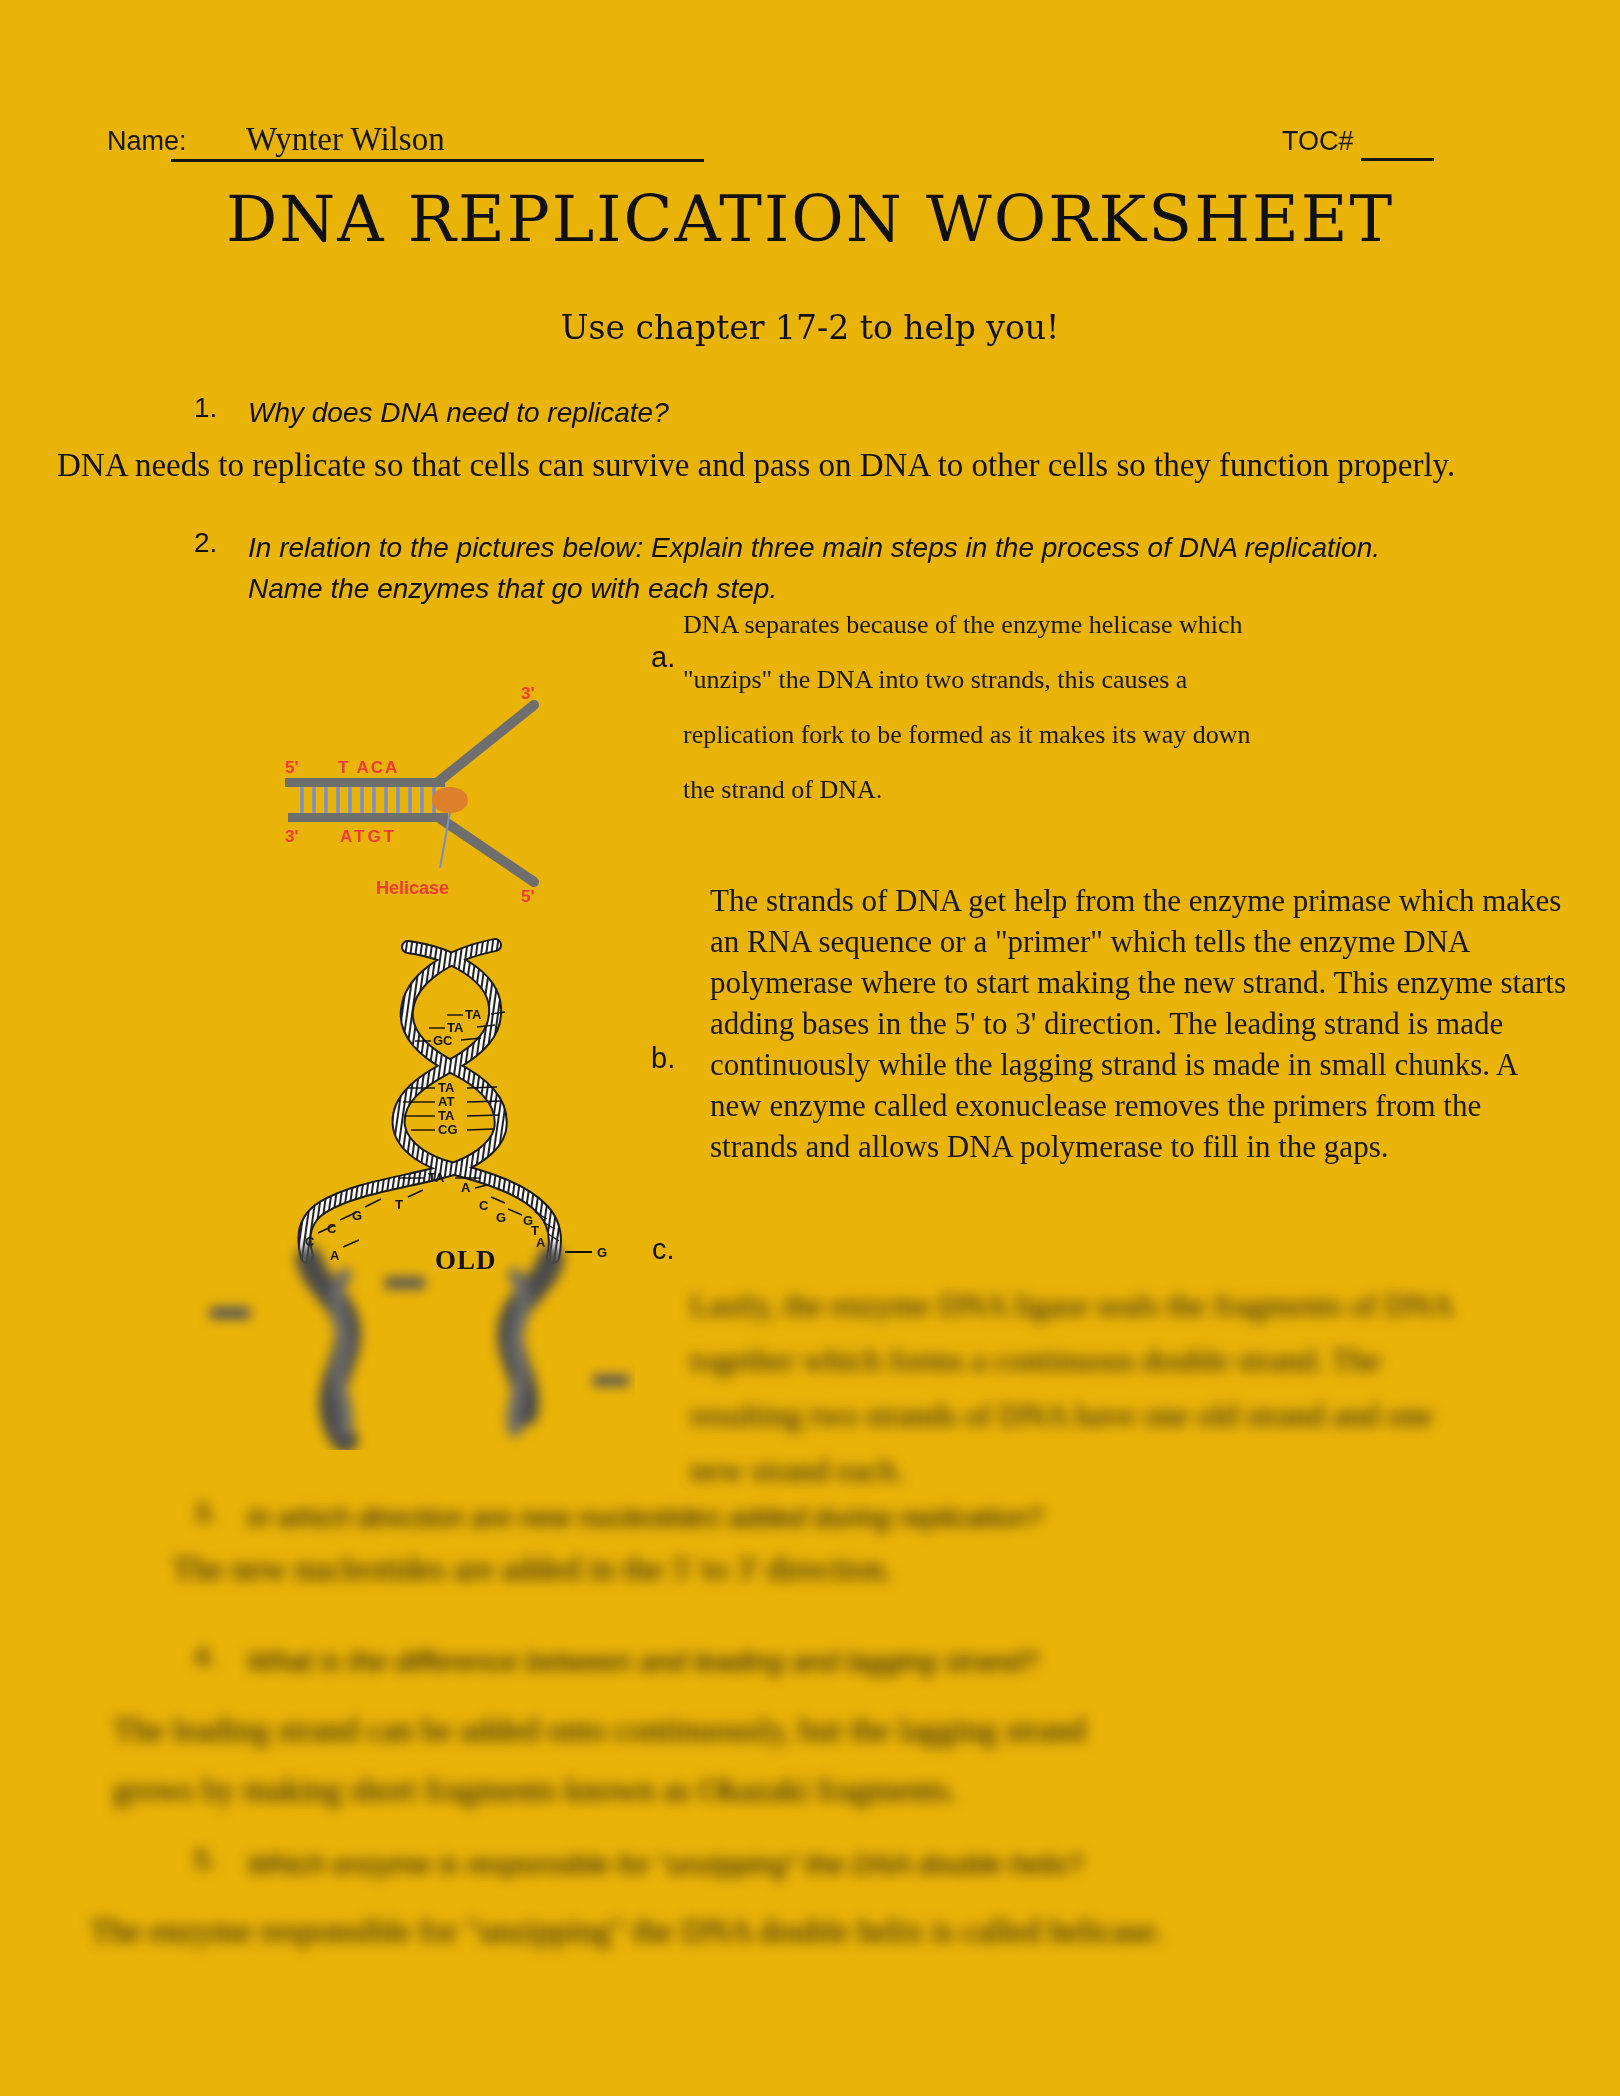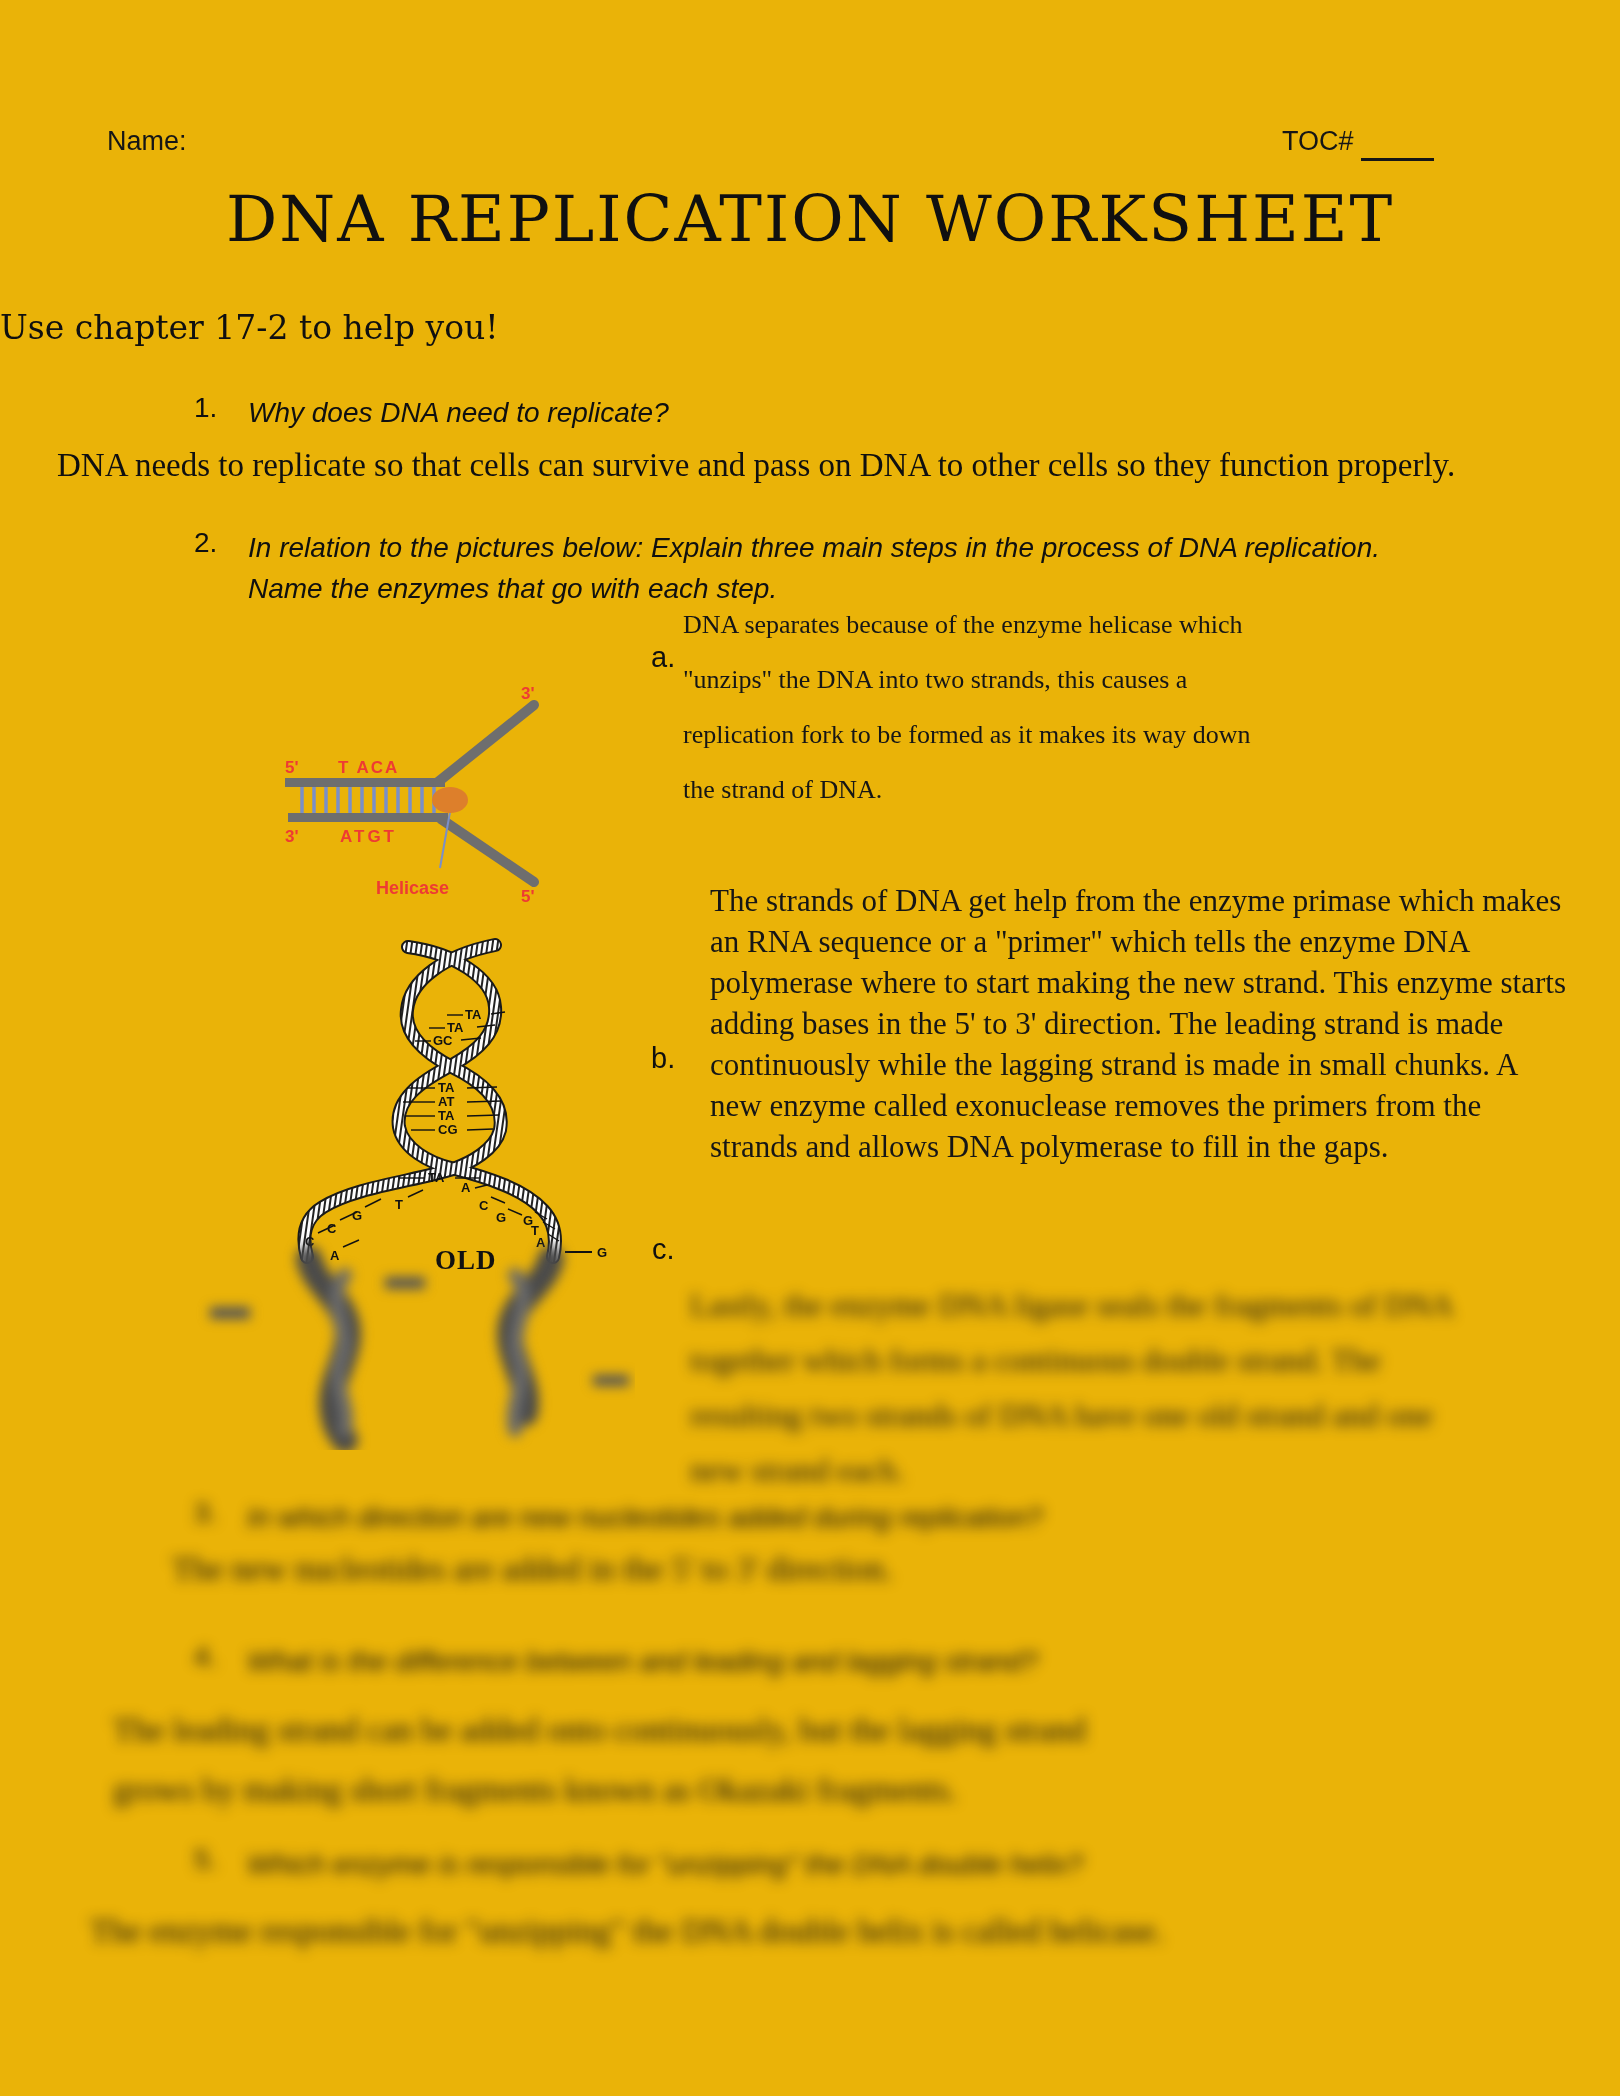--- a/index.html
+++ b/index.html
@@ -11,36 +11,39 @@
   .ml{white-space:pre;}
   .blurred{filter:blur(6.5px);}
   .blur-shape{filter:blur(6px);}
   .qnum{font-size:28px;color:#101010;}
   .qtext{font-size:28px;color:#101010;line-height:41px;font-style:italic;}
   .ans{font-size:33px;color:#101010;}
   .underline{border-bottom:3px solid #161616;}
   .name-box{display:flex;align-items:flex-end;padding-bottom:1px;}
   .title{width:100%;text-align:center;font-family:"DejaVu Serif",serif;font-size:64px;
          letter-spacing:2px;color:#101010;}
-  .subtitle{width:100%;text-align:left;font-family:"DejaVu Serif",serif;font-size:33px;color:#101010;}
+  .subtitle{width:100%;text-align:center;font-family:"DejaVu Serif",serif;font-size:33px;color:#101010;}
   .step-label{font-size:29px;color:#101010;}
   svg text{font-family:"Liberation Sans",sans-serif;}
   .fork-label{font-size:17px;font-weight:bold;fill:#ee3b33;}
   .helix-base{font-size:13px;font-weight:bold;fill:#111;}
   .helix-old{font-family:"Liberation Serif",serif;font-size:27px;font-weight:bold;fill:#111;letter-spacing:1px;}
   .ribbon-case{fill:none;stroke:#1a1a1a;stroke-width:14;stroke-linecap:round;}
   .ribbon-fill{fill:none;stroke:url(#hatch);stroke-width:10;stroke-linecap:round;}
   .pair-dash{stroke:#111;stroke-width:1.4;}
 </style>
 </head>
 <body>
 
 <div class="page">
 
   <div class="abs sans" style="left:107px;top:126px;font-size:27px;">Name:</div>
+  <div class="abs underline name-box" style="left:171px;top:96px;width:533px;height:62px;">
+    <span class="serif" style="font-size:33px;padding-left:75px;">Wynter Wilson</span>
+  </div>
   <div class="abs sans" style="left:1282px;top:126px;font-size:27px;">TOC#</div>
   <div class="abs underline" style="left:1361px;top:130px;width:73px;height:28px;"></div>
 
   <div class="abs title" style="left:0;top:182px;">DNA REPLICATION WORKSHEET</div>
   <div class="abs subtitle" style="left:0;top:308px;">Use chapter 17-2 to help you!</div>
 
   <div class="abs qnum" style="left:194px;top:392px;">1.</div>
   <div class="abs qtext" style="left:248px;top:392px;">Why does DNA need to replicate?</div>
   <div class="abs serif ans" style="left:57px;top:447px;text-align:center;">DNA needs to replicate so that cells can survive and pass on DNA to other cells so they function properly.</div>
 

